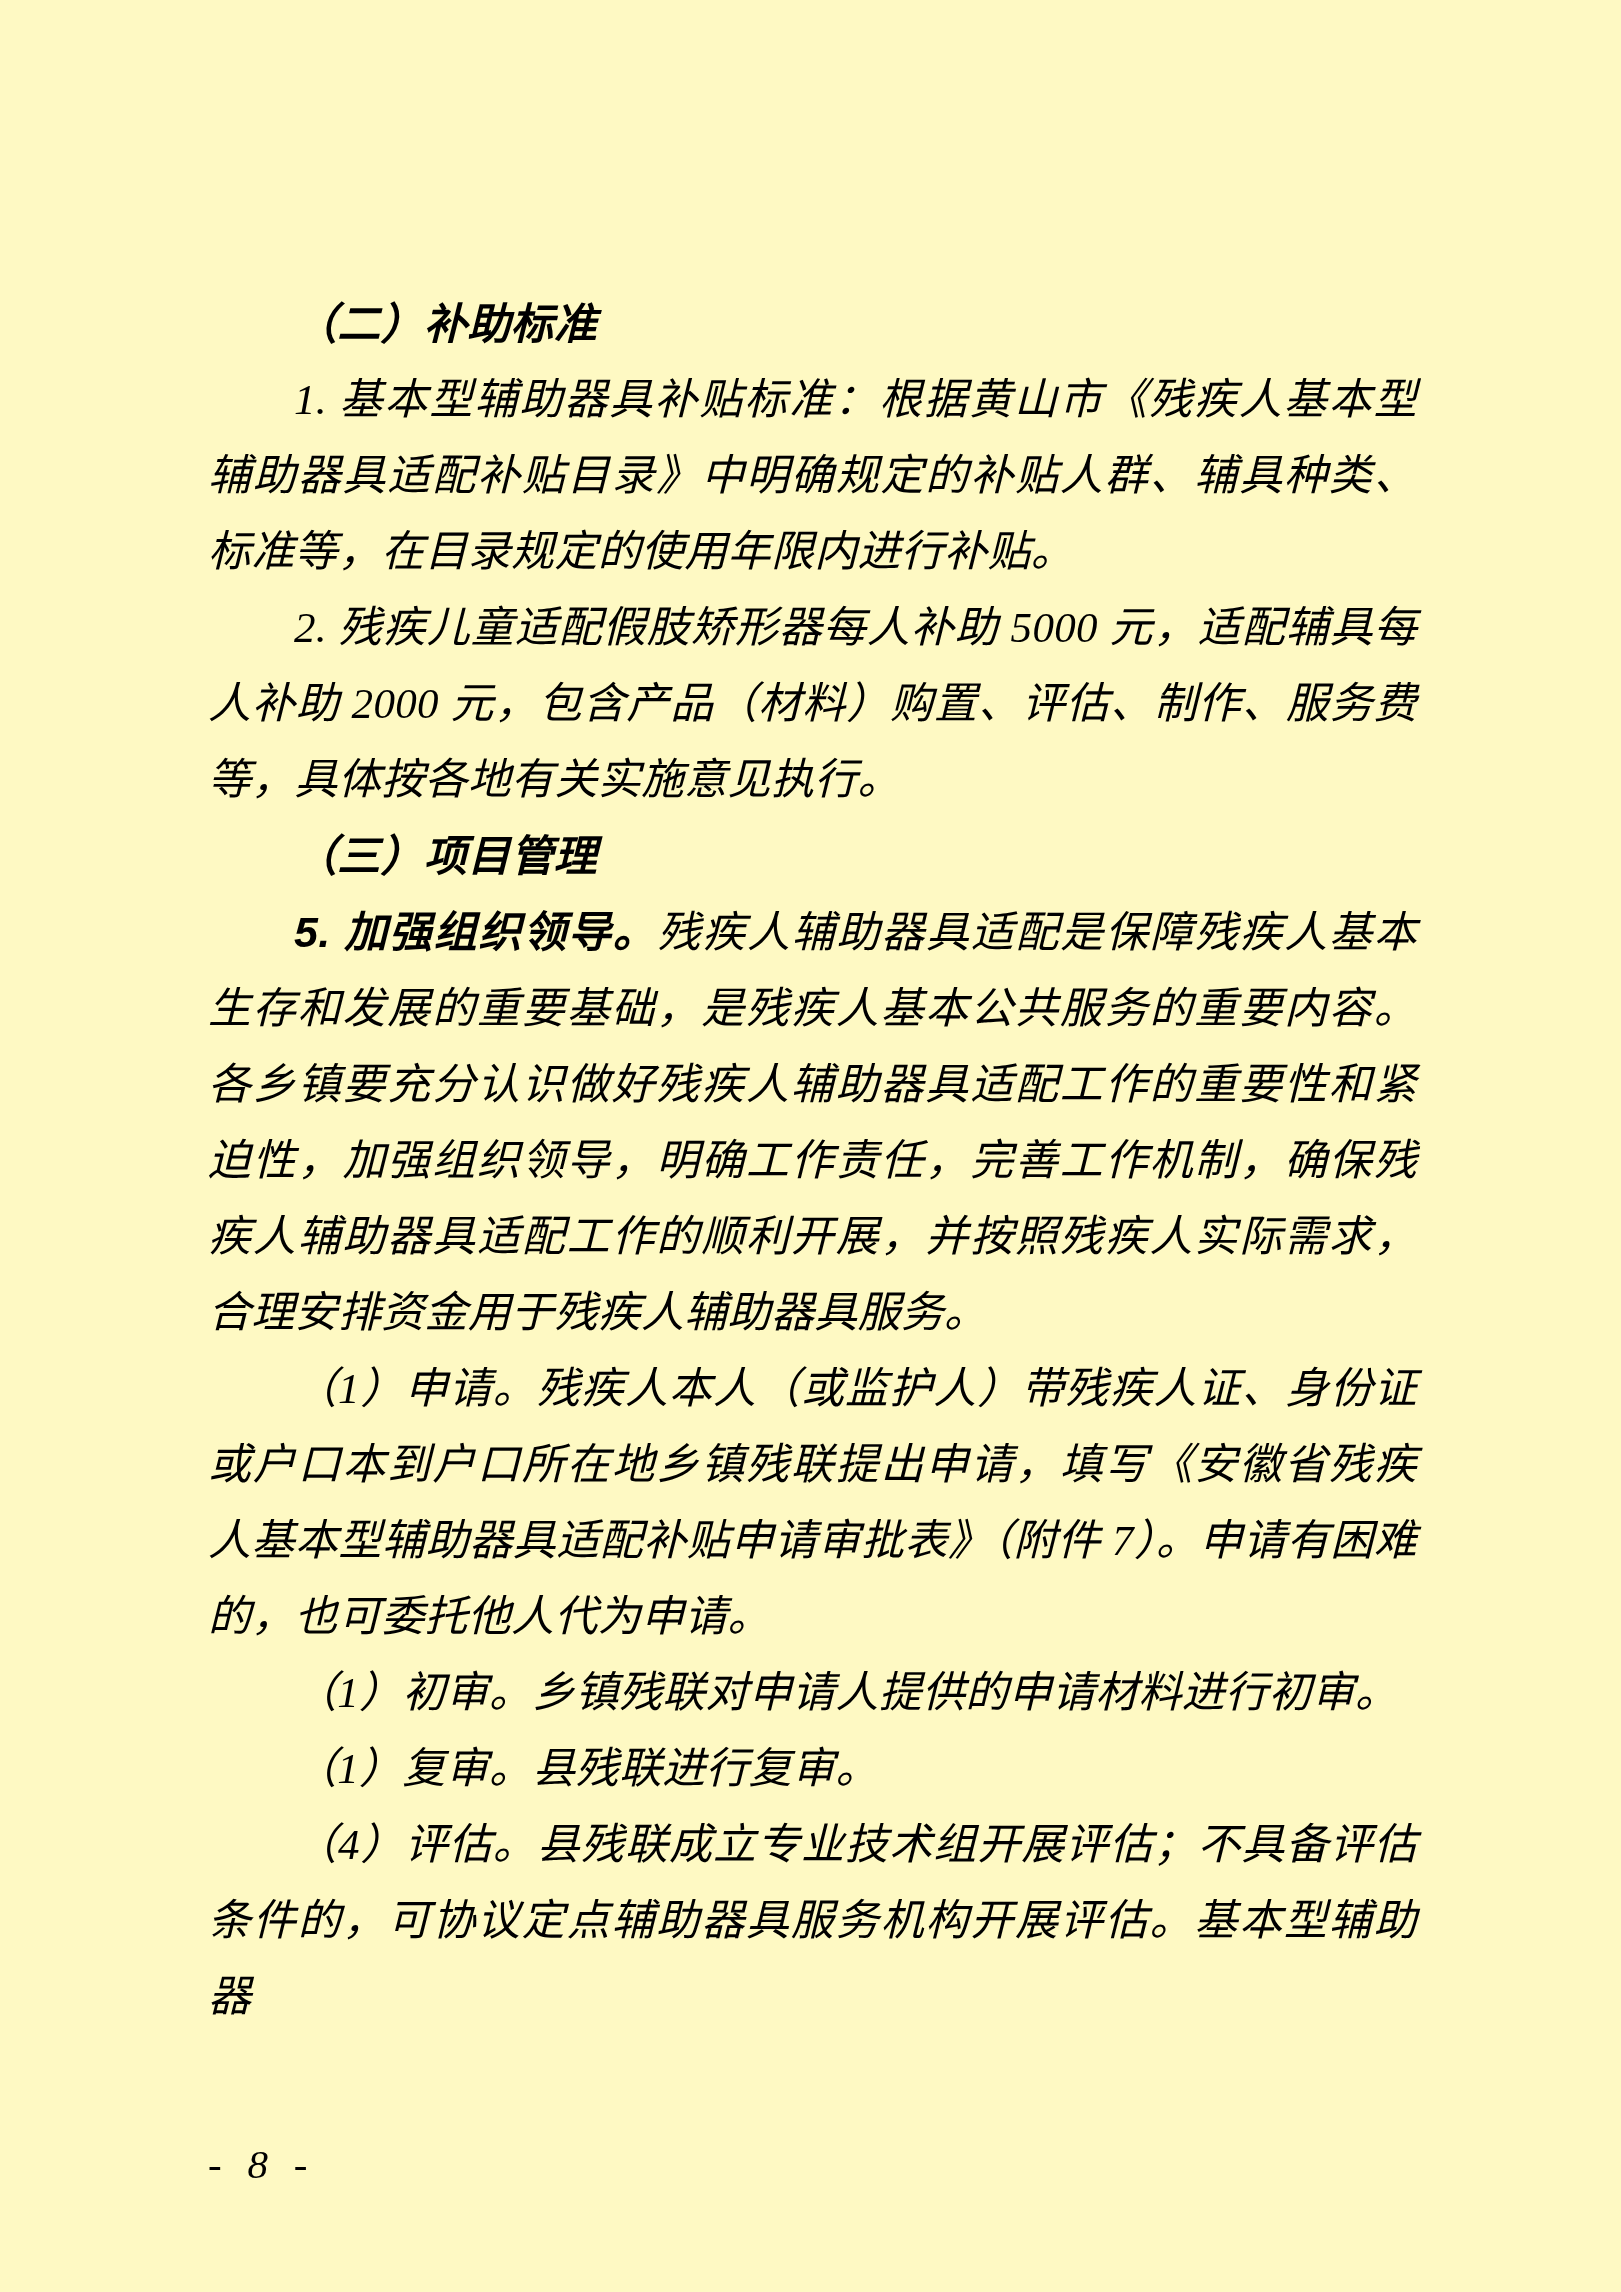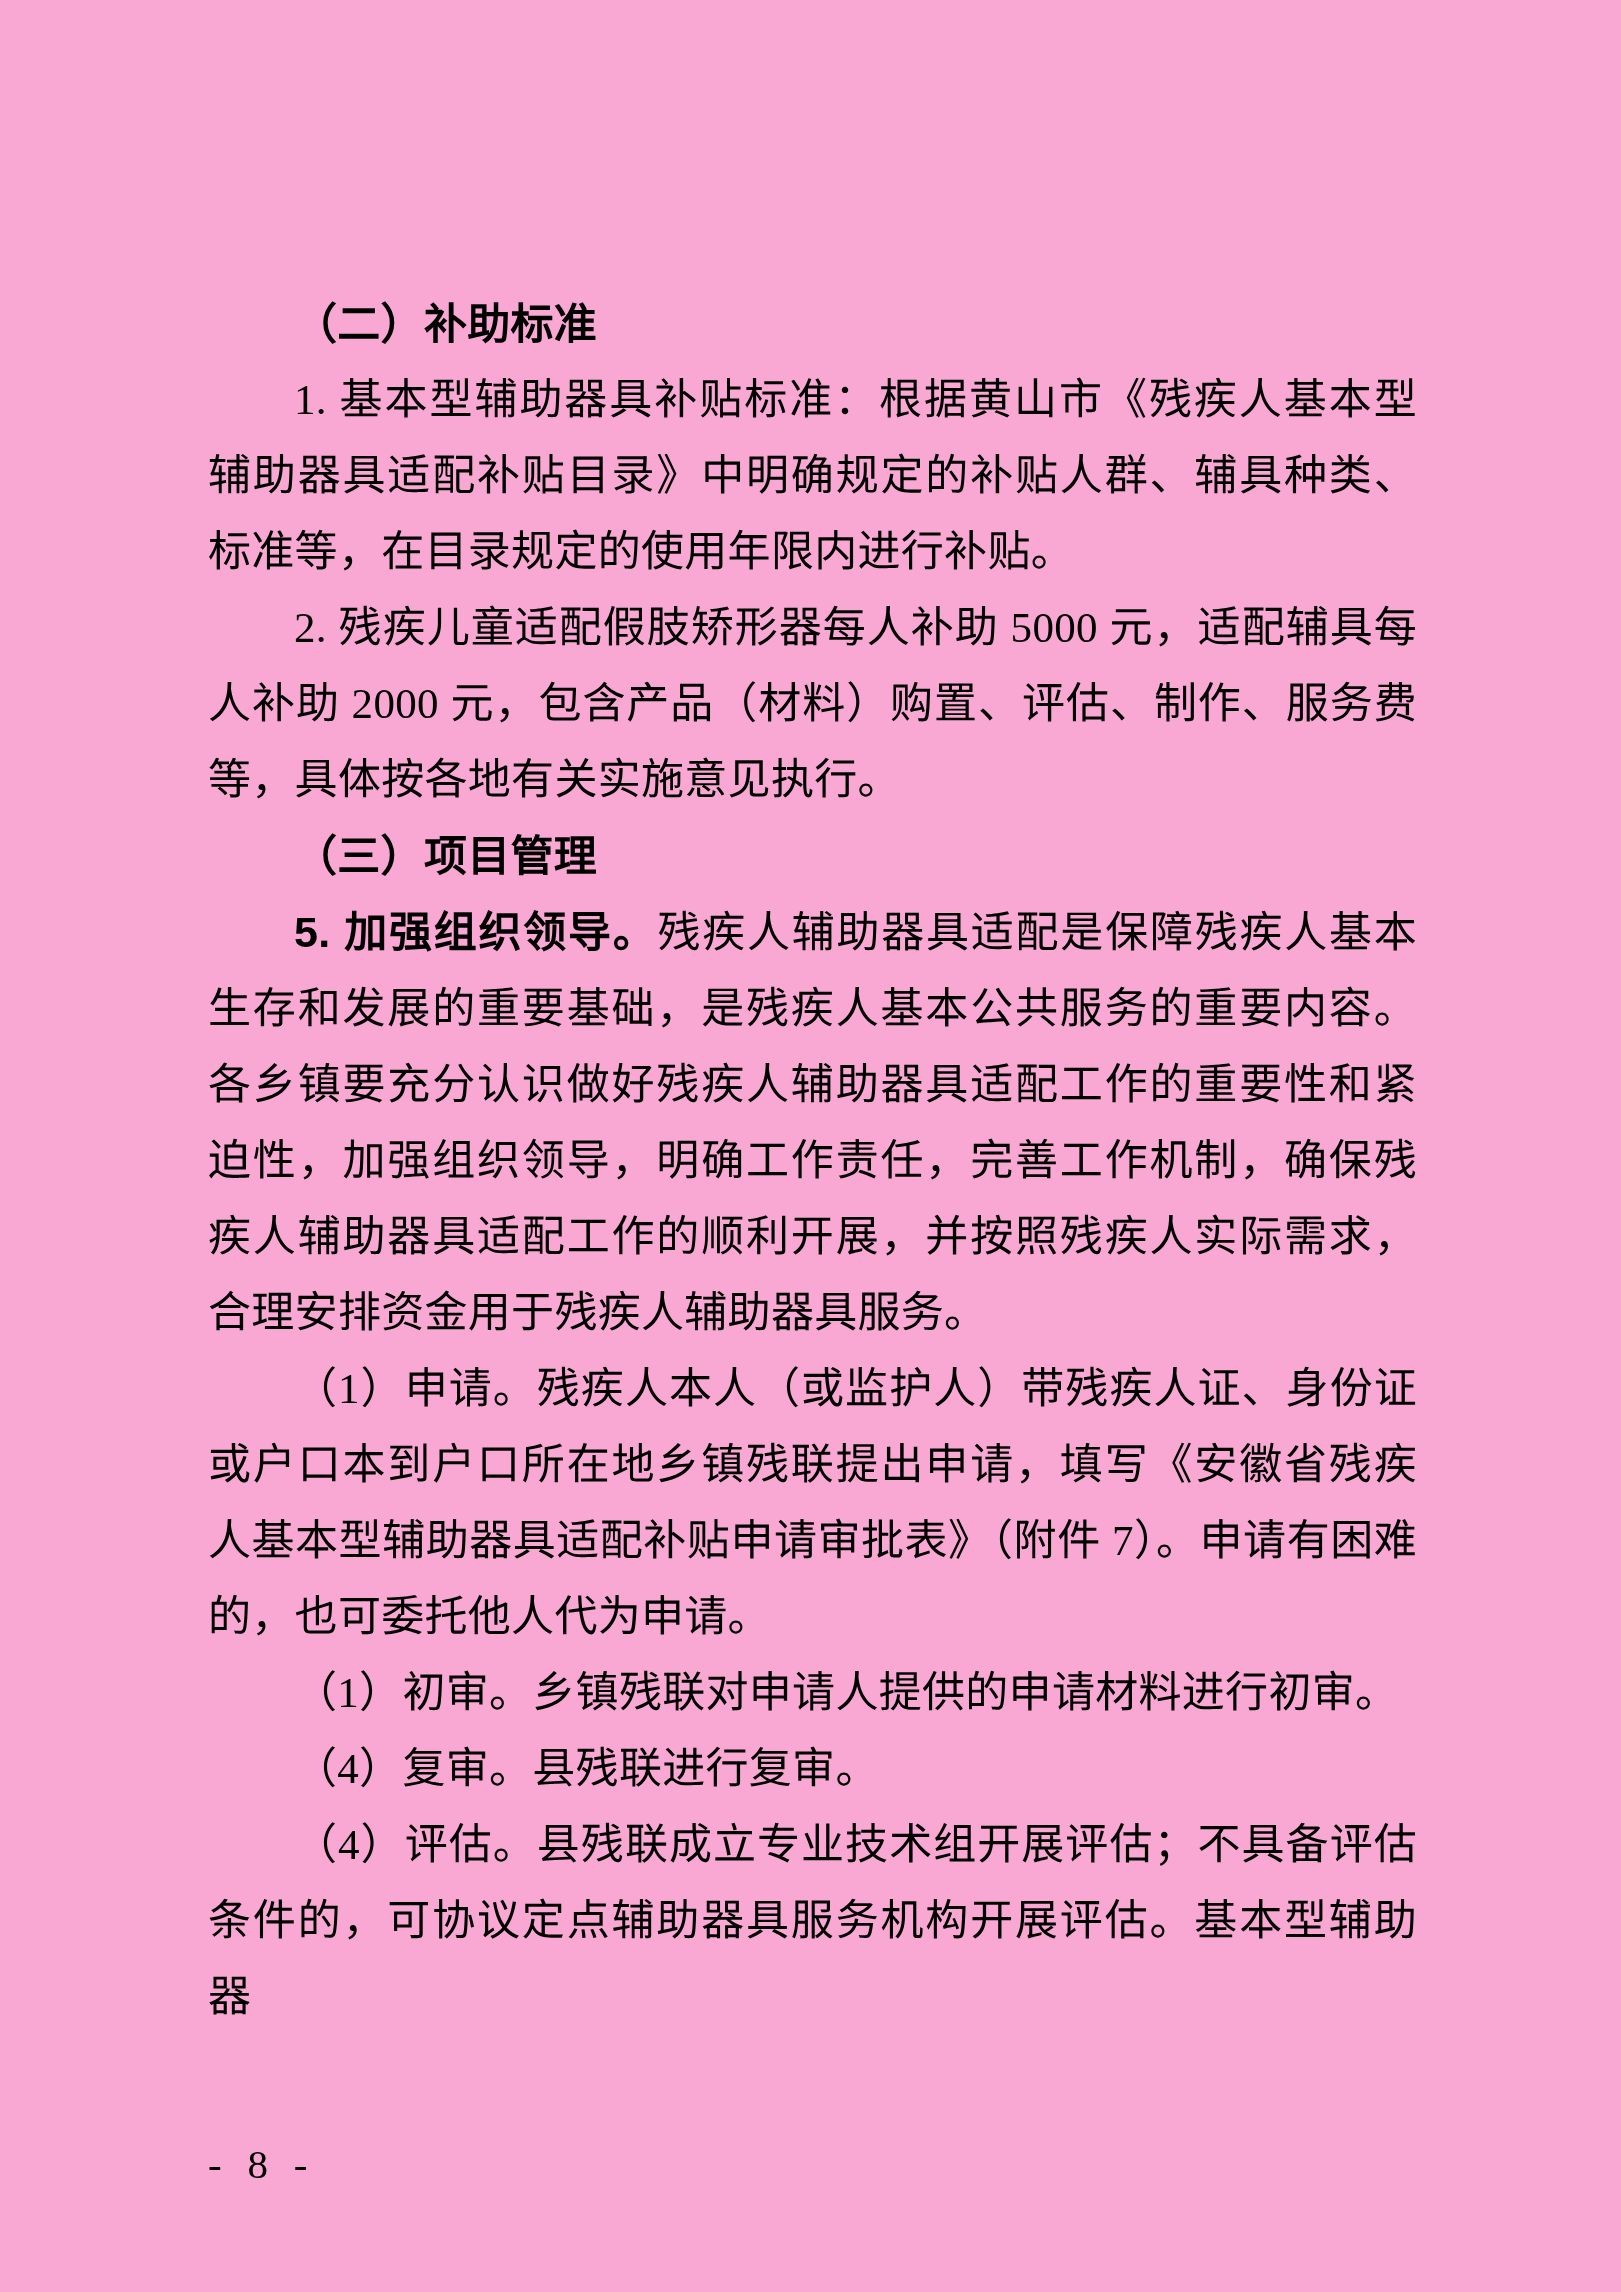--- a/index.html
+++ b/index.html
@@ -9,21 +9,22 @@
     height: 2293px;
     background: #ffffff;
     position: relative;
     overflow: hidden;
     font-family: "Liberation Serif", "DejaVu Serif", serif;
     color: #000000;
   }
   .page {
     position: absolute;
     inset: 0;
-    background: #f9a8d4;
+    background: #fef9c3;
+    font-style: italic;
   }
 
   
   .content {
     position: absolute;
     left: 208px;
     top: 286px;
     width: 1209px;
   }
   .blk {
@@ -71,21 +72,21 @@
 
     <p class="blk heading">（三）项目管理</p>
 
     <p class="blk"><strong class="lead">5. 加强组织领导。</strong><span>残疾人辅助器具适配是保障残疾人基本生存和发展的重要基础，是残疾人基本公共服务的重要内容。各乡镇要充分认识做好残疾人辅助器具适配工作的重要性和紧迫性，加强组织领导，明确工作责任，完善工作机制，确保残疾人辅助器具适配工作的顺利开展，并按照残疾人实际需求，合理安排资金用于残疾人辅助器具服务。</span></p>
 
 
     <p class="blk">（1）申请。残疾人本人（或监护人）带残疾人证、身份证或户口本到户口所在地乡镇残联提出申请，填写《安徽省残疾人基本型辅助器具适配补贴申请审批表》（附件 7）。申请有困难的，也可委托他人代为申请。</p>
 
     <p class="blk">（1）初审。乡镇残联对申请人提供的申请材料进行初审。</p>
 
-    <p class="blk">（4）复审。县残联进行复审。</p>
+    <p class="blk">（1）复审。县残联进行复审。</p>
 
     <p class="blk">（4）评估。县残联成立专业技术组开展评估；不具备评估条件的，可协议定点辅助器具服务机构开展评估。基本型辅助器</p>
 
   </main>
 
   <div class="page-number">- 8 -</div>
 
 </div>
 
 

